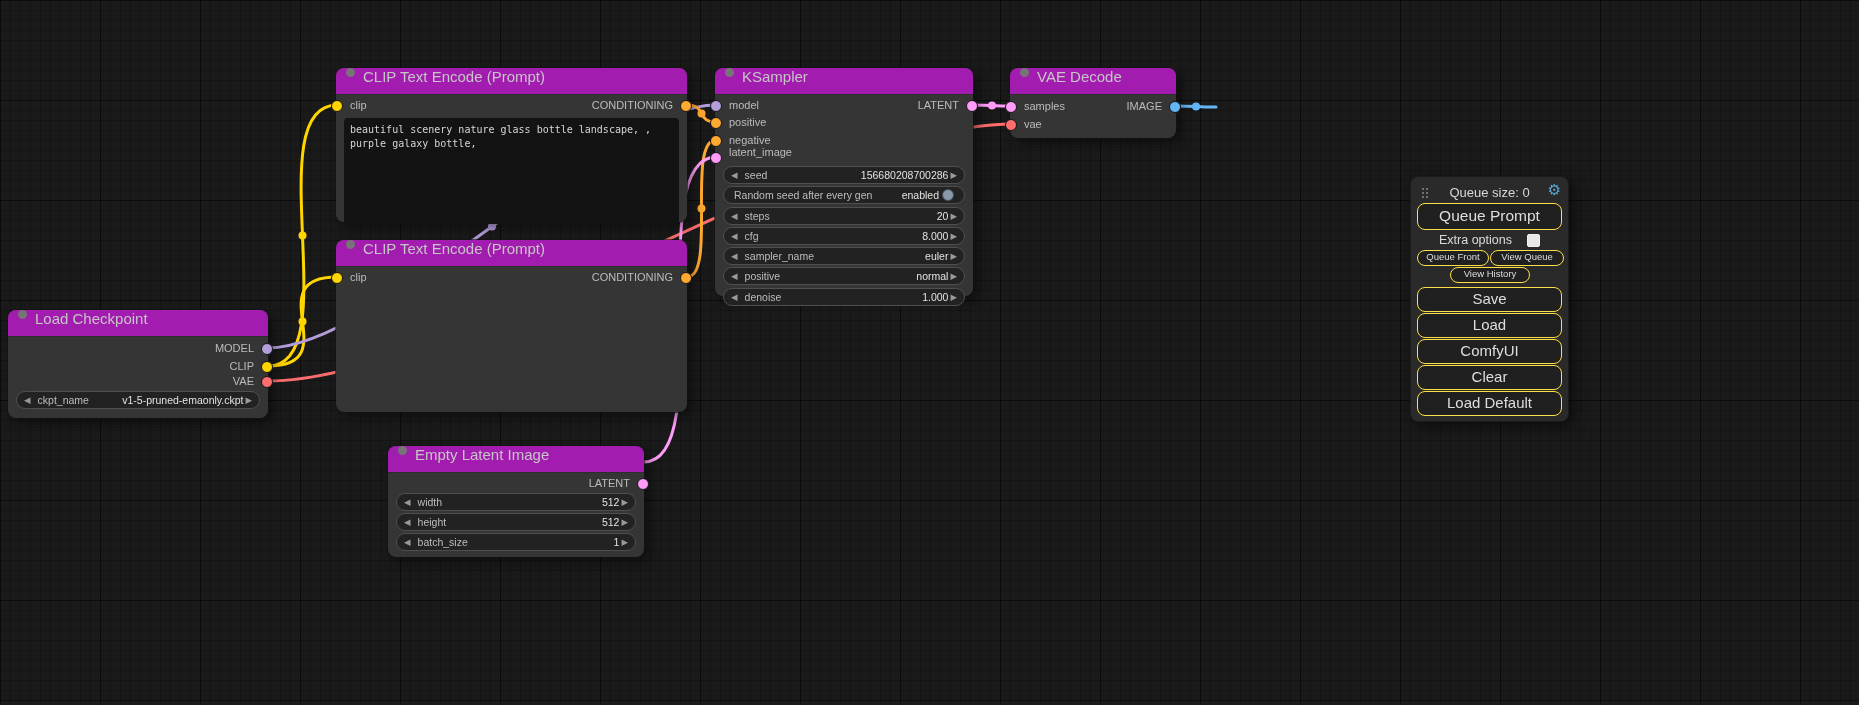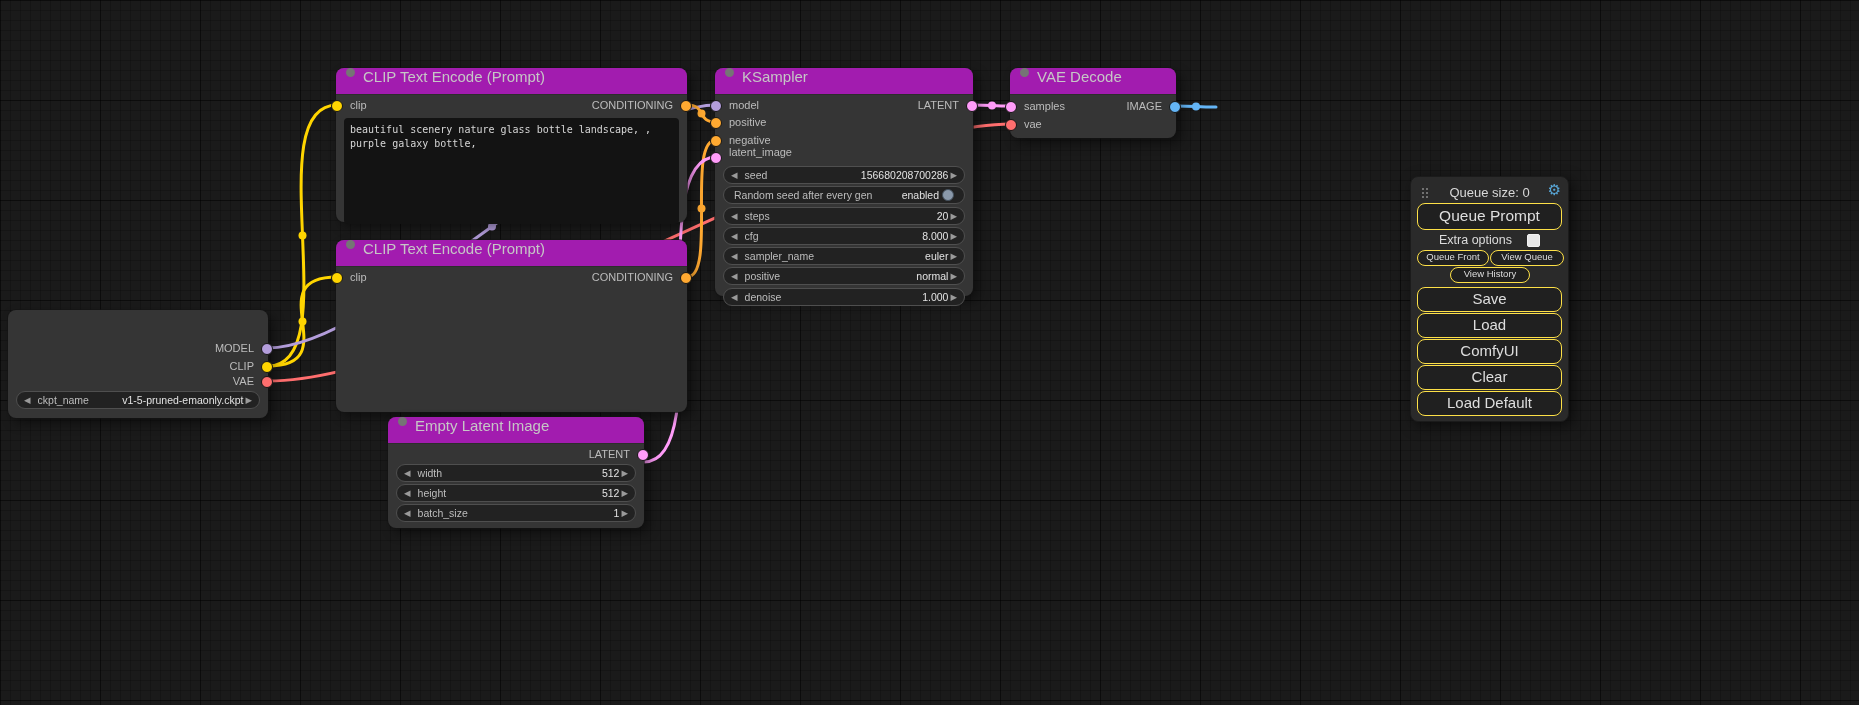--- a/index.html
+++ b/index.html
@@ -75,20 +75,24 @@
     <circle cx="492" cy="226.5" r="4" fill="#B39DDB"></circle>
     <circle cx="639.5" cy="252.5" r="4" fill="#FF6E6E"></circle>
     <circle cx="701.5" cy="113.5" r="4" fill="#FFA931"></circle>
     <circle cx="701.5" cy="208.5" r="4" fill="#FFA931"></circle>
     <circle cx="680" cy="309.5" r="4" fill="#FF9CF9"></circle>
     <circle cx="992" cy="105.5" r="4" fill="#FF9CF9"></circle>
     <circle cx="1196" cy="106.5" r="4" fill="#64B5F6"></circle>
   </svg>
 
   <div class="node" style="left:8px;top:310px;width:260px;height:108px">
+    <div class="node-title">
+      <span class="title-dot"></span>
+      <span>Load Checkpoint</span>
+    </div>
     <div class="slot out" style="top:32px">MODEL</div>
     <div class="slot out" style="top:50px">CLIP</div>
     <div class="slot out" style="top:65px">VAE</div>
     <div class="port out" style="top: 33px; background-color: rgb(179, 157, 219);"></div>
     <div class="port out" style="top: 51px; background-color: rgb(255, 213, 0);"></div>
     <div class="port out" style="top: 66px; background-color: rgb(255, 110, 110);"></div>
     <div class="widget" style="top:81px">
       <span class="arrow">◀</span>
       <span class="wlabel">ckpt_name</span>
       <span class="wvalue">v1-5-pruned-emaonly.ckpt</span>
@@ -112,21 +116,21 @@
     <div class="node-title">
       <span class="title-dot"></span>
       <span>CLIP Text Encode (Prompt)</span>
     </div>
     <div class="slot in" style="top:31px">clip</div>
     <div class="slot out" style="top:31px">CONDITIONING</div>
     <div class="port in" style="top: 32px; background-color: rgb(255, 213, 0);"></div>
     <div class="port out" style="top: 32px; background-color: rgb(255, 169, 49);"></div>
   </div>
 
-  <div class="node" style="left:388px;top:417px;width:256px;height:111px">
+  <div class="node" style="left:388px;top:446px;width:256px;height:111px">
     <div class="node-title">
       <span class="title-dot"></span>
       <span>Empty Latent Image</span>
     </div>
     <div class="slot out" style="top:31px">LATENT</div>
     <div class="port out" style="top: 32px; background-color: rgb(255, 156, 249);"></div>
     <div class="widget" style="top:47px">
       <span class="arrow">◀</span>
       <span class="wlabel">width</span>
       <span class="wvalue">512</span>

